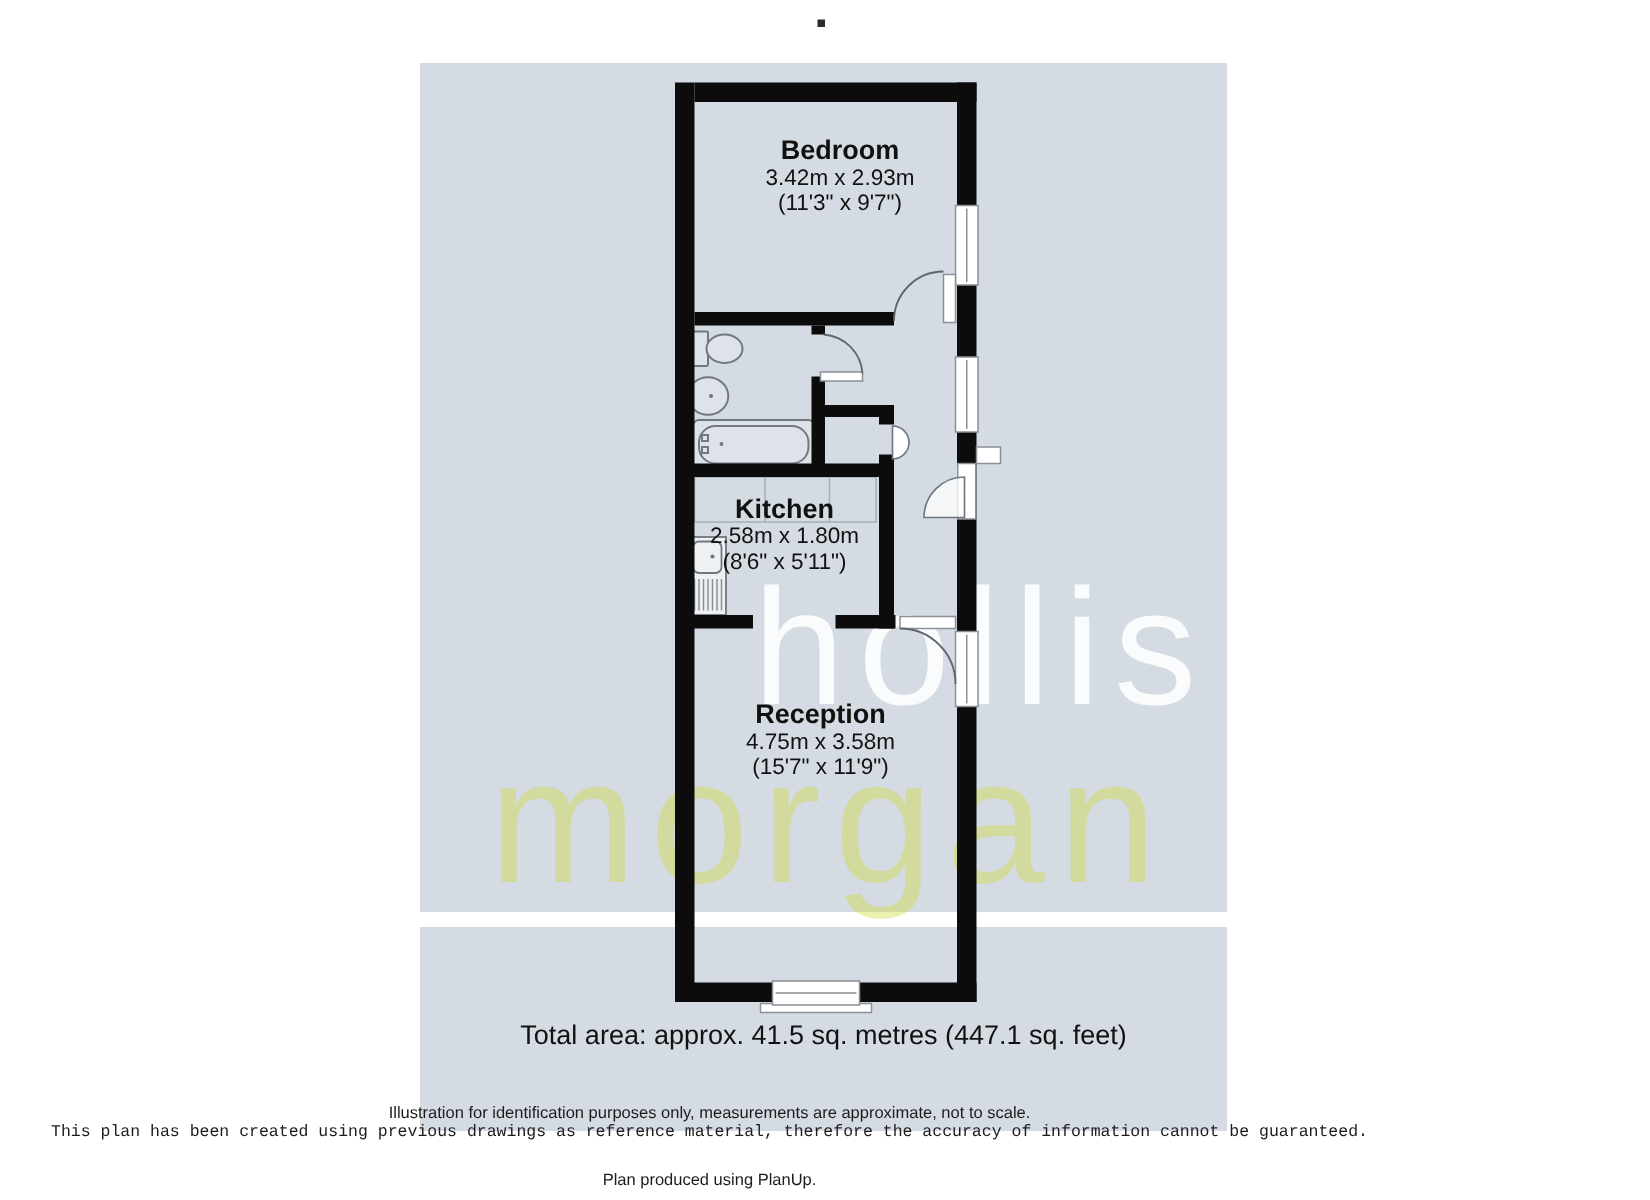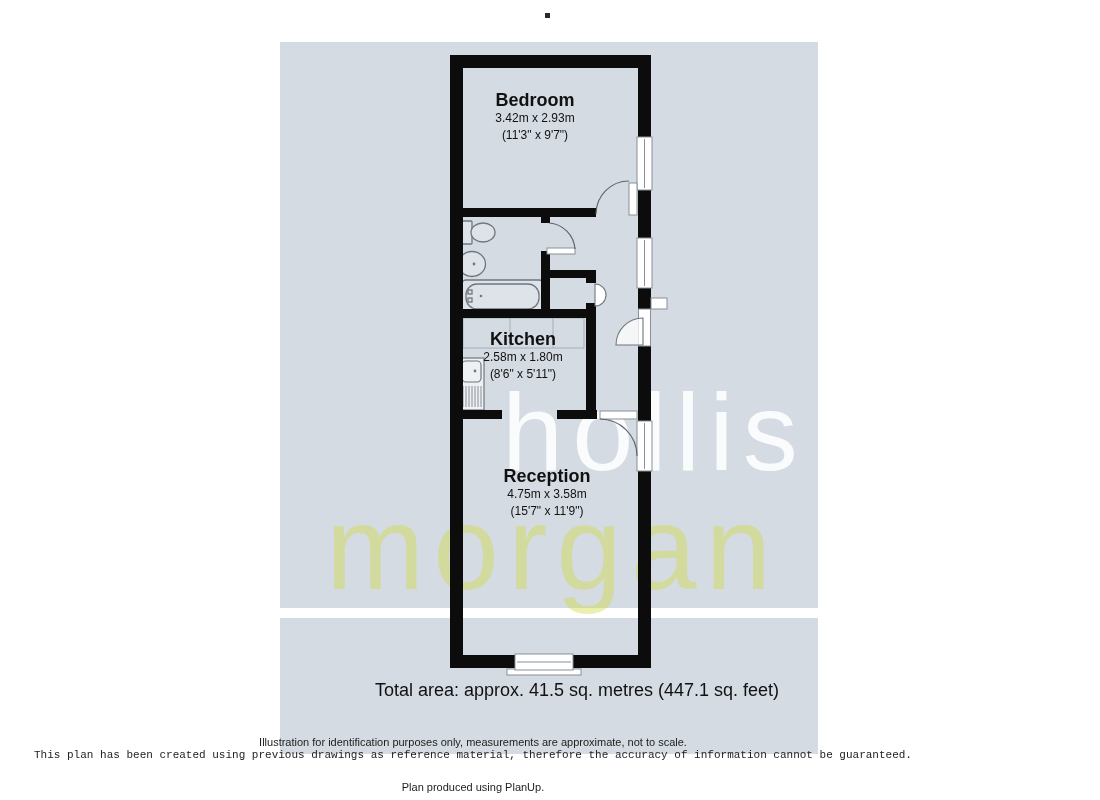--- a/index.html
+++ b/index.html
@@ -9,23 +9,23 @@
   .bg-upper{left:280px;top:42px;width:538px;height:566px;}
   .bg-lower{left:280px;top:618px;width:538px;height:136px;}
   .stray-dot{position:absolute;left:545px;top:13px;width:5px;height:5px;background:#2b2b2b;z-index:1;}
   .watermark{position:absolute;z-index:2;pointer-events:none;white-space:nowrap;
              font-family:"Liberation Sans",sans-serif;font-weight:normal;}
   .wm-hollis{left:502px;top:368px;font-size:110px;letter-spacing:9px;color:rgba(255,255,255,0.88);}
   .wm-morgan{left:326px;top:480px;font-size:118px;letter-spacing:9px;color:rgba(205,217,55,0.40);}
   .plan-svg{position:absolute;left:0;top:0;z-index:3;}
   .room-label{position:absolute;text-align:center;color:#111111;z-index:4;pointer-events:none;}
   .room-name{font-size:18px;font-weight:bold;line-height:20px;}
-  .room-dims{font-size:12px;line-height:17px;}
+  .room-dims{font-size:15px;line-height:17px;}
   .total-area{position:absolute;left:280px;top:680px;width:538px;text-align:center;
-              font-size:18px;color:#111111;z-index:4;padding-left:28px;}
+              font-size:18px;color:#111111;z-index:4;}
   .small-note{position:absolute;left:0;width:946px;text-align:center;font-size:11px;
               color:#1c1c1c;z-index:4;}
   .note1{top:736px;}
   .note2{top:749px;font-family:Liberation Mono, monospace;}
   .credit{top:781px;}
 </style>
 </head>
 <body>
 
 <div class="canvas">
@@ -134,21 +134,21 @@
         <rect x="600" y="411" width="37" height="8" fill="#ffffff" stroke="#8a9097" stroke-width="1"></rect>
         <path d="M 600 419 A 37 37 0 0 1 637 456" fill="none" stroke="#5f666d" stroke-width="1.2"></path>
       </g>
       <g>
         <rect x="638.5" y="309" width="12" height="37" fill="#ffffff" stroke="#8a9097" stroke-width="1"></rect>
         <path d="M 643 345 L 616 345 A 27 27 0 0 1 643 318 Z" fill="rgba(255,255,255,0.75)" stroke="#70777e" stroke-width="1.1"></path>
       </g>
     </g>
   </svg>
 
-  <div class="room-label" style="left:424px;top:90px;width:222px;">
+  <div class="room-label" style="left:449px;top:90px;width:222px;">
     <div class="room-name">Bedroom</div>
     <div class="room-dims">3.42m x 2.93m</div>
     <div class="room-dims">(11'3" x 9'7")</div>
   </div>
 
   <div class="room-label" style="left:428px;top:329px;width:190px;">
     <div class="room-name">Kitchen</div>
     <div class="room-dims">2.58m x 1.80m</div>
     <div class="room-dims">(8'6" x 5'11")</div>
   </div>

